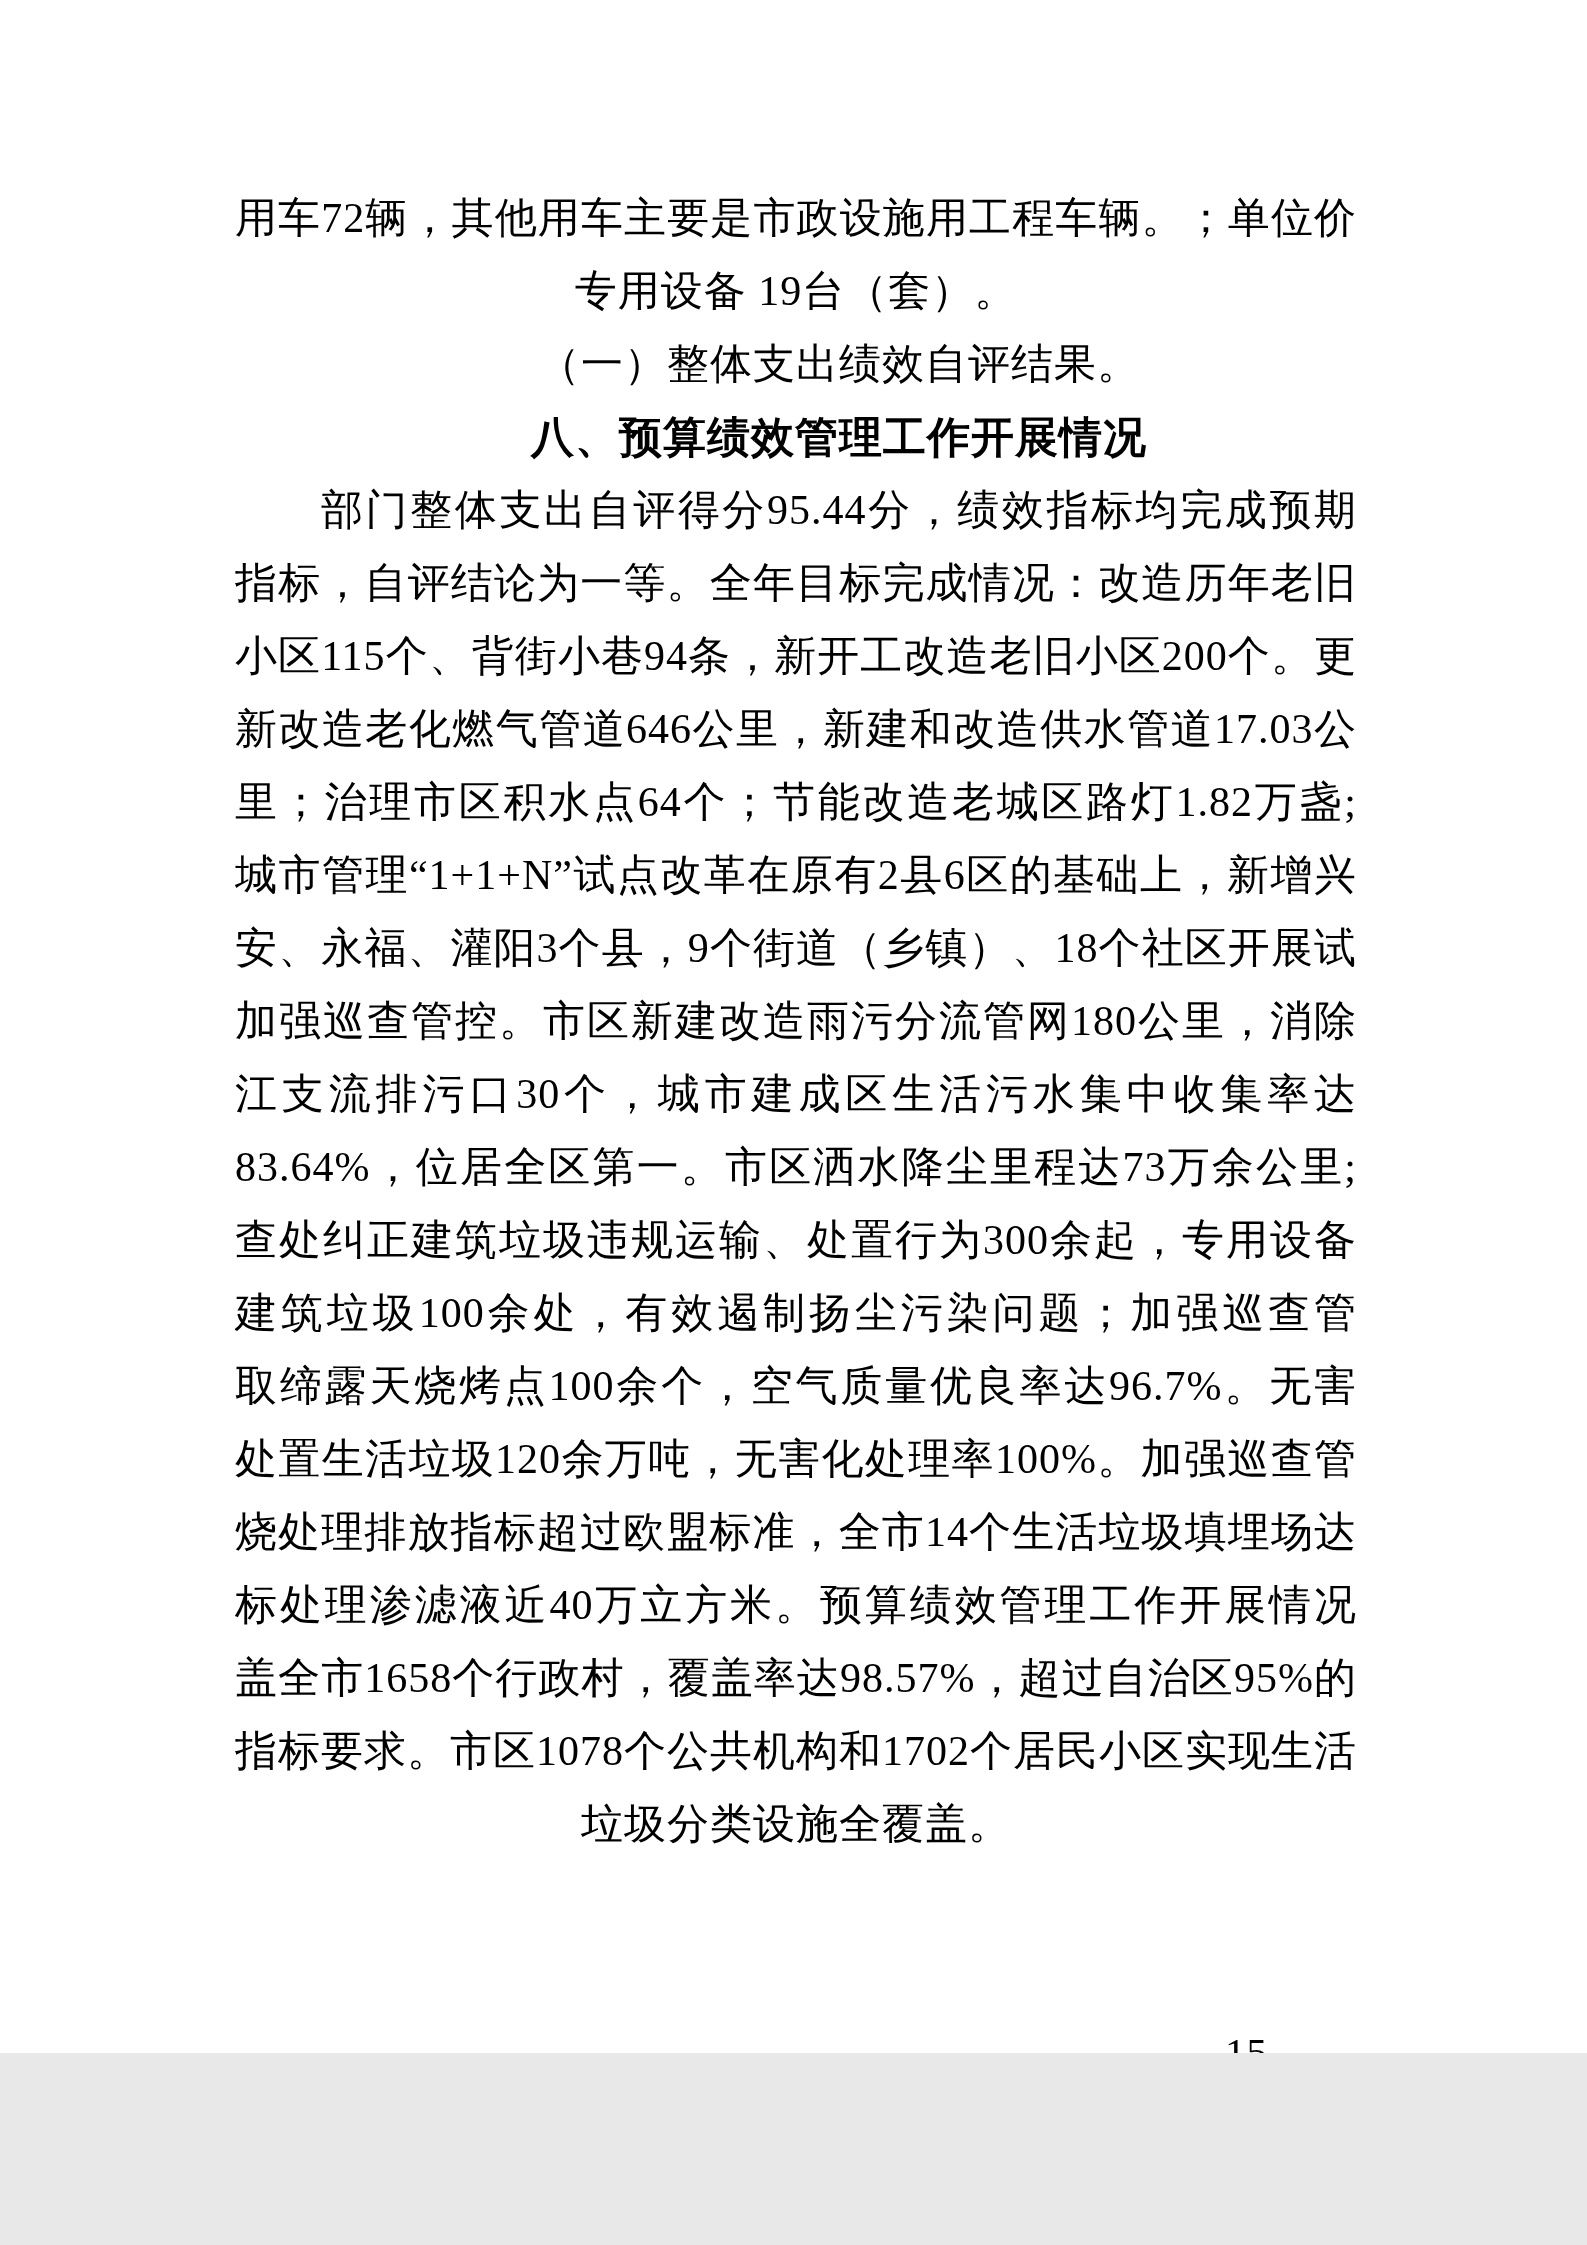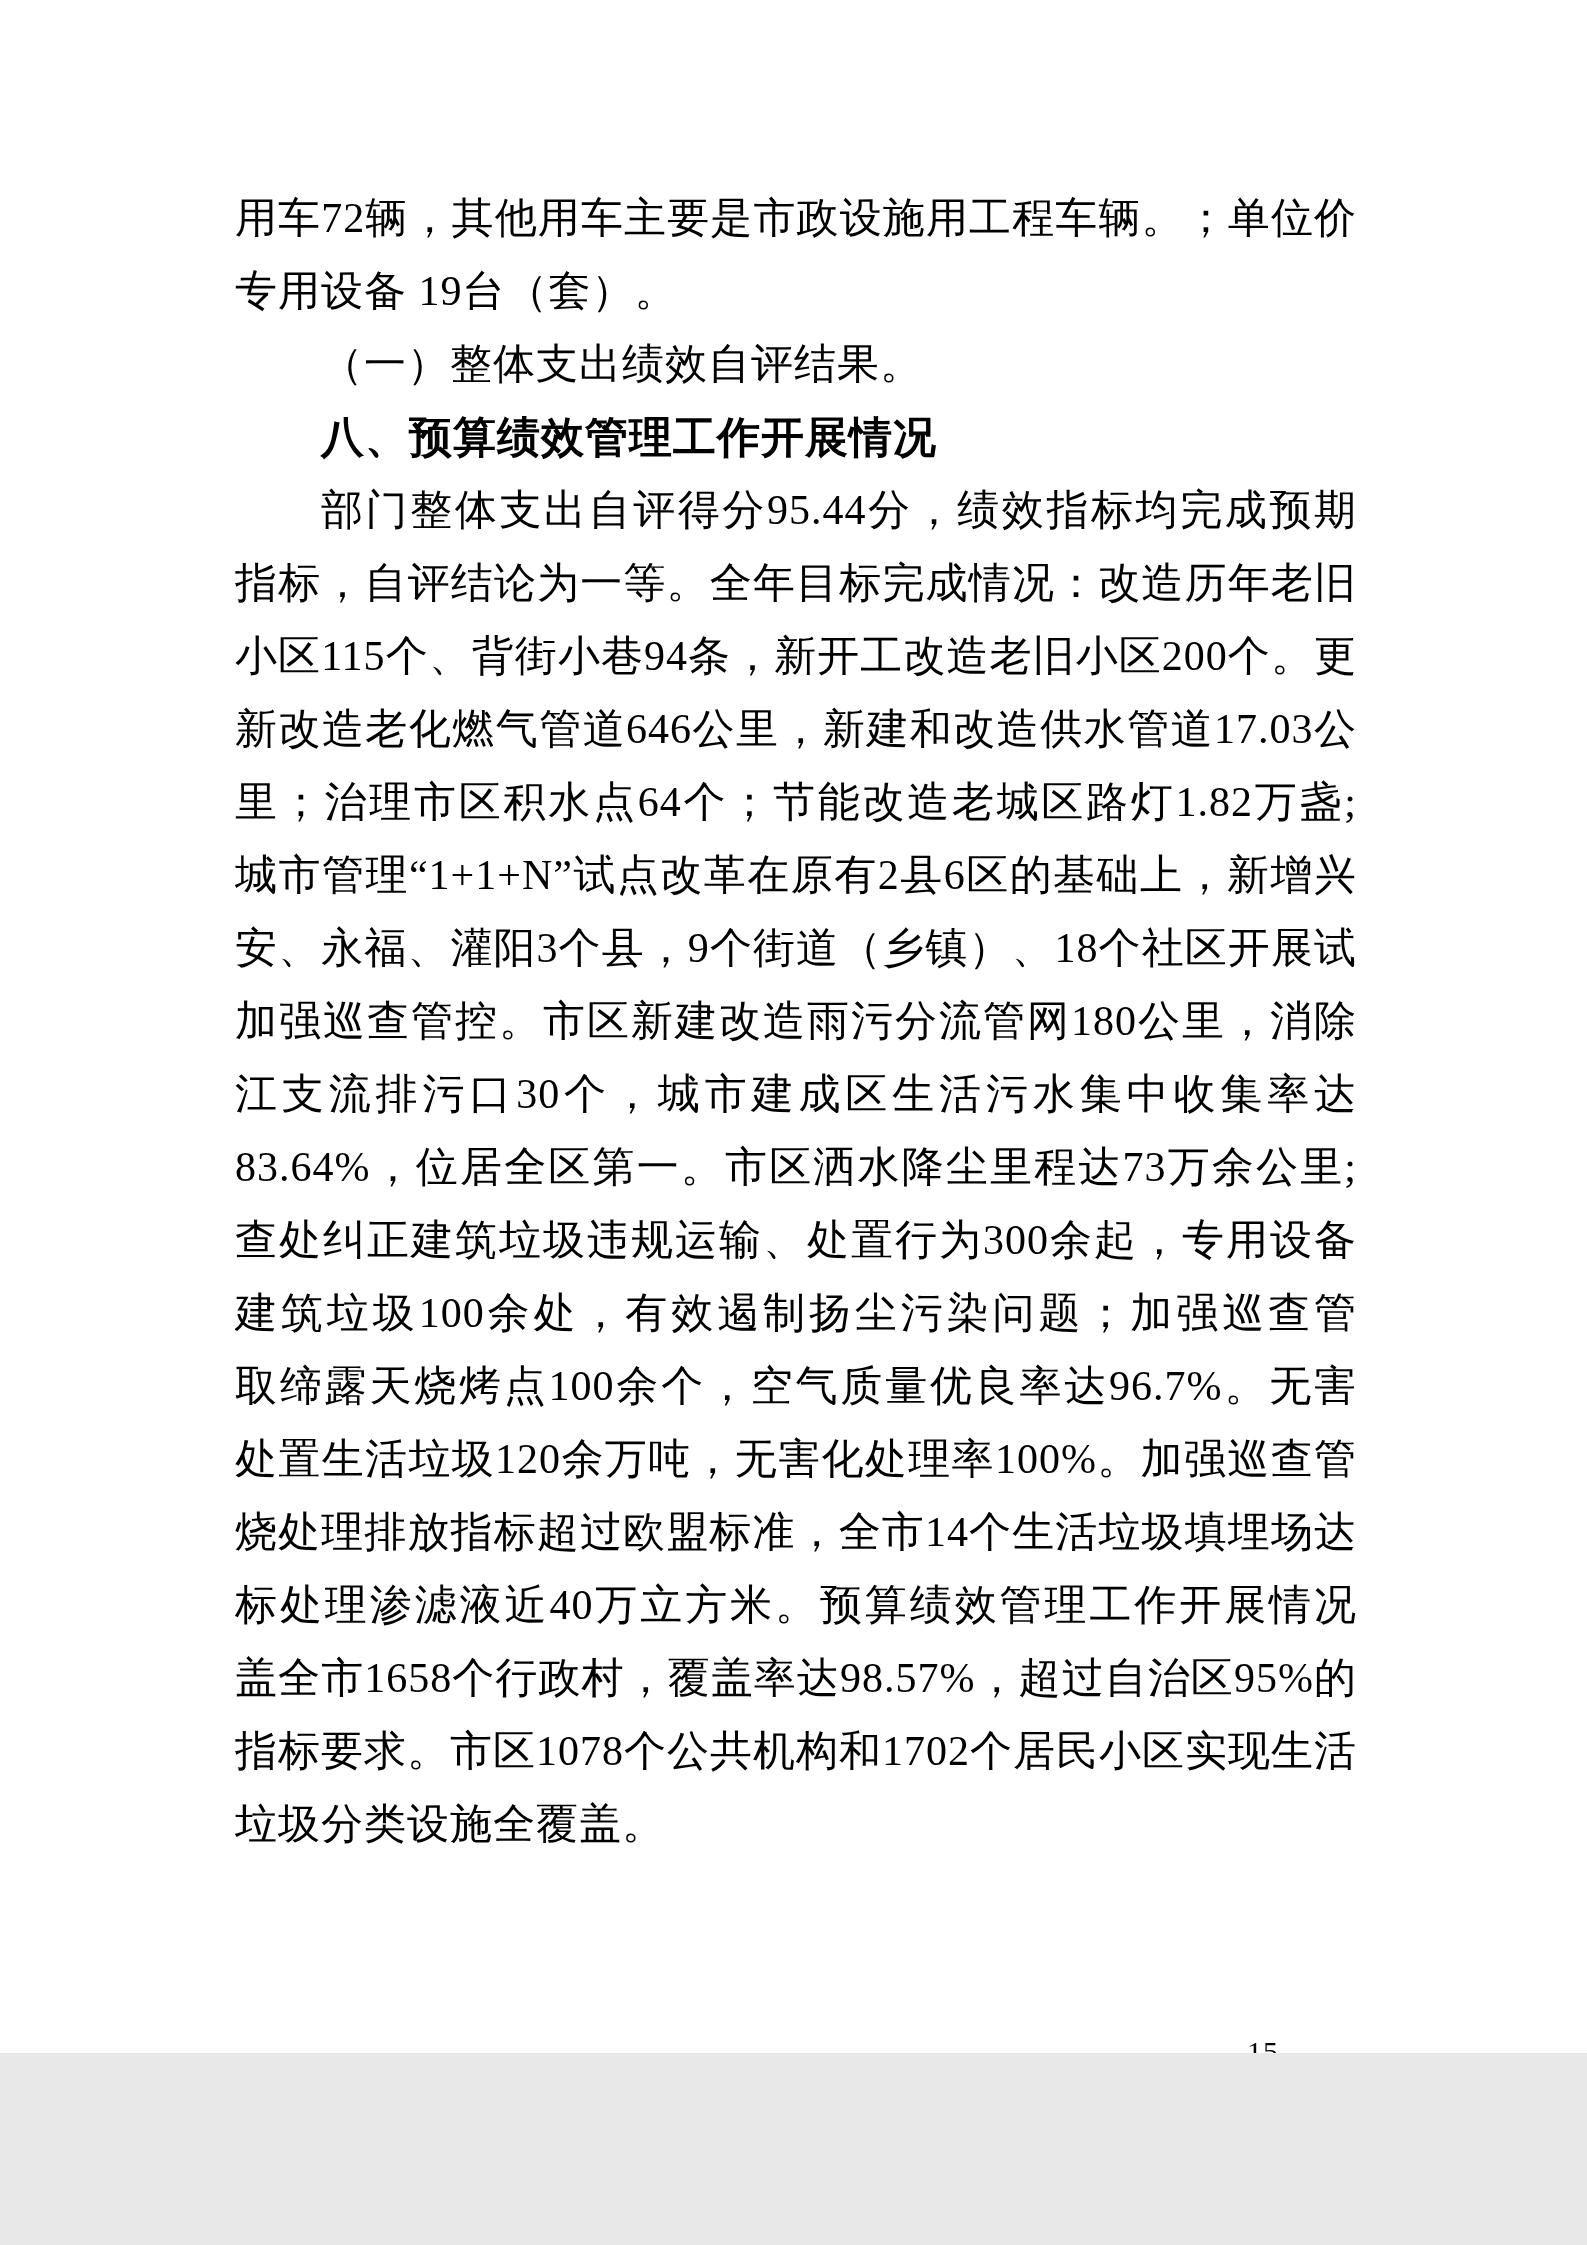--- a/index.html
+++ b/index.html
@@ -19,21 +19,21 @@
     top: 182px;
     width: 1122px;
   }
   .line {
     font-size: 42px;
     line-height: 73px;
     height: 73px;
     letter-spacing: 1px;
     white-space: normal;
     overflow: hidden;
-    text-align: left;
+    text-align: center;
   }
   
   .j {
     text-align: justify;
     text-align-last: justify;
     text-justify: inter-character;
   }
   
   .ind { text-indent: 86px; }
   
@@ -45,21 +45,21 @@
   }
   
   .h2 {
     text-indent: 86px;
     font-weight: 500;
   }
   .page-number {
     position: absolute;
     top: 2028px;
     right: 277px;
-    font-size: 30px;
+    font-size: 41px;
     line-height: 48px;
     letter-spacing: 1px;
     font-family: "Liberation Serif", serif;
     color: #000000;
   }
 </style>
 </head>
 <body>
 
 <div class="page">

